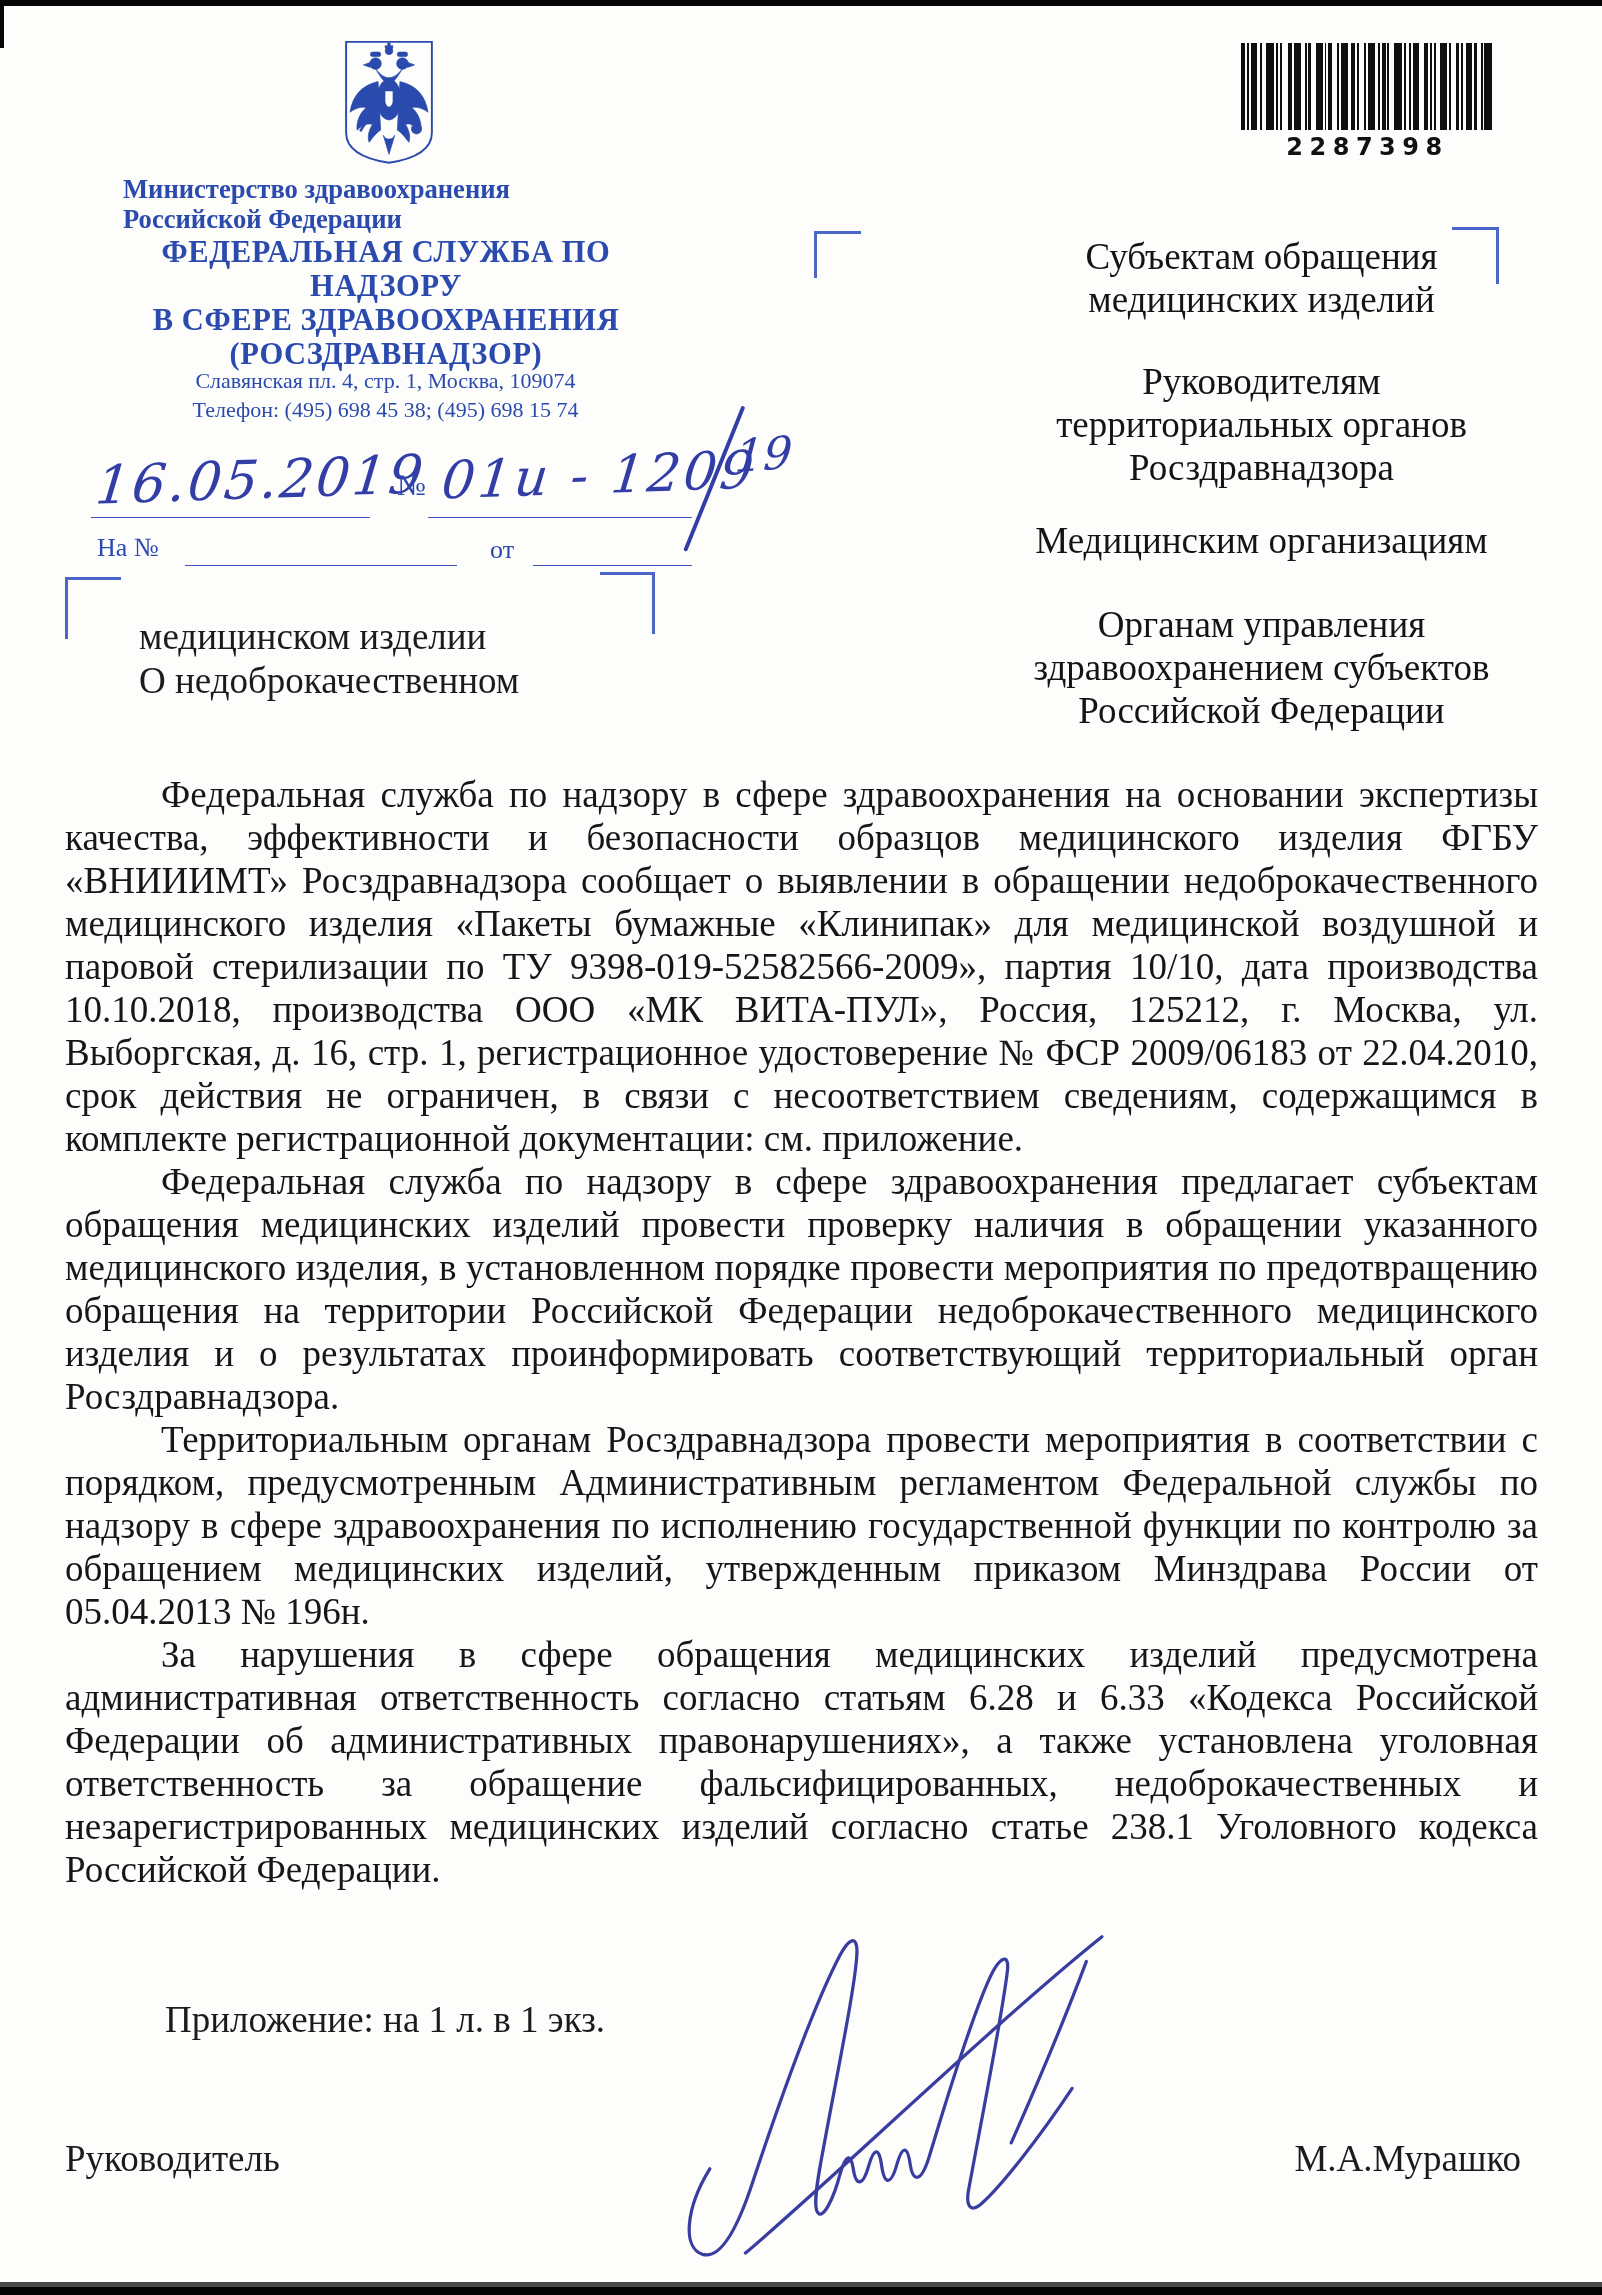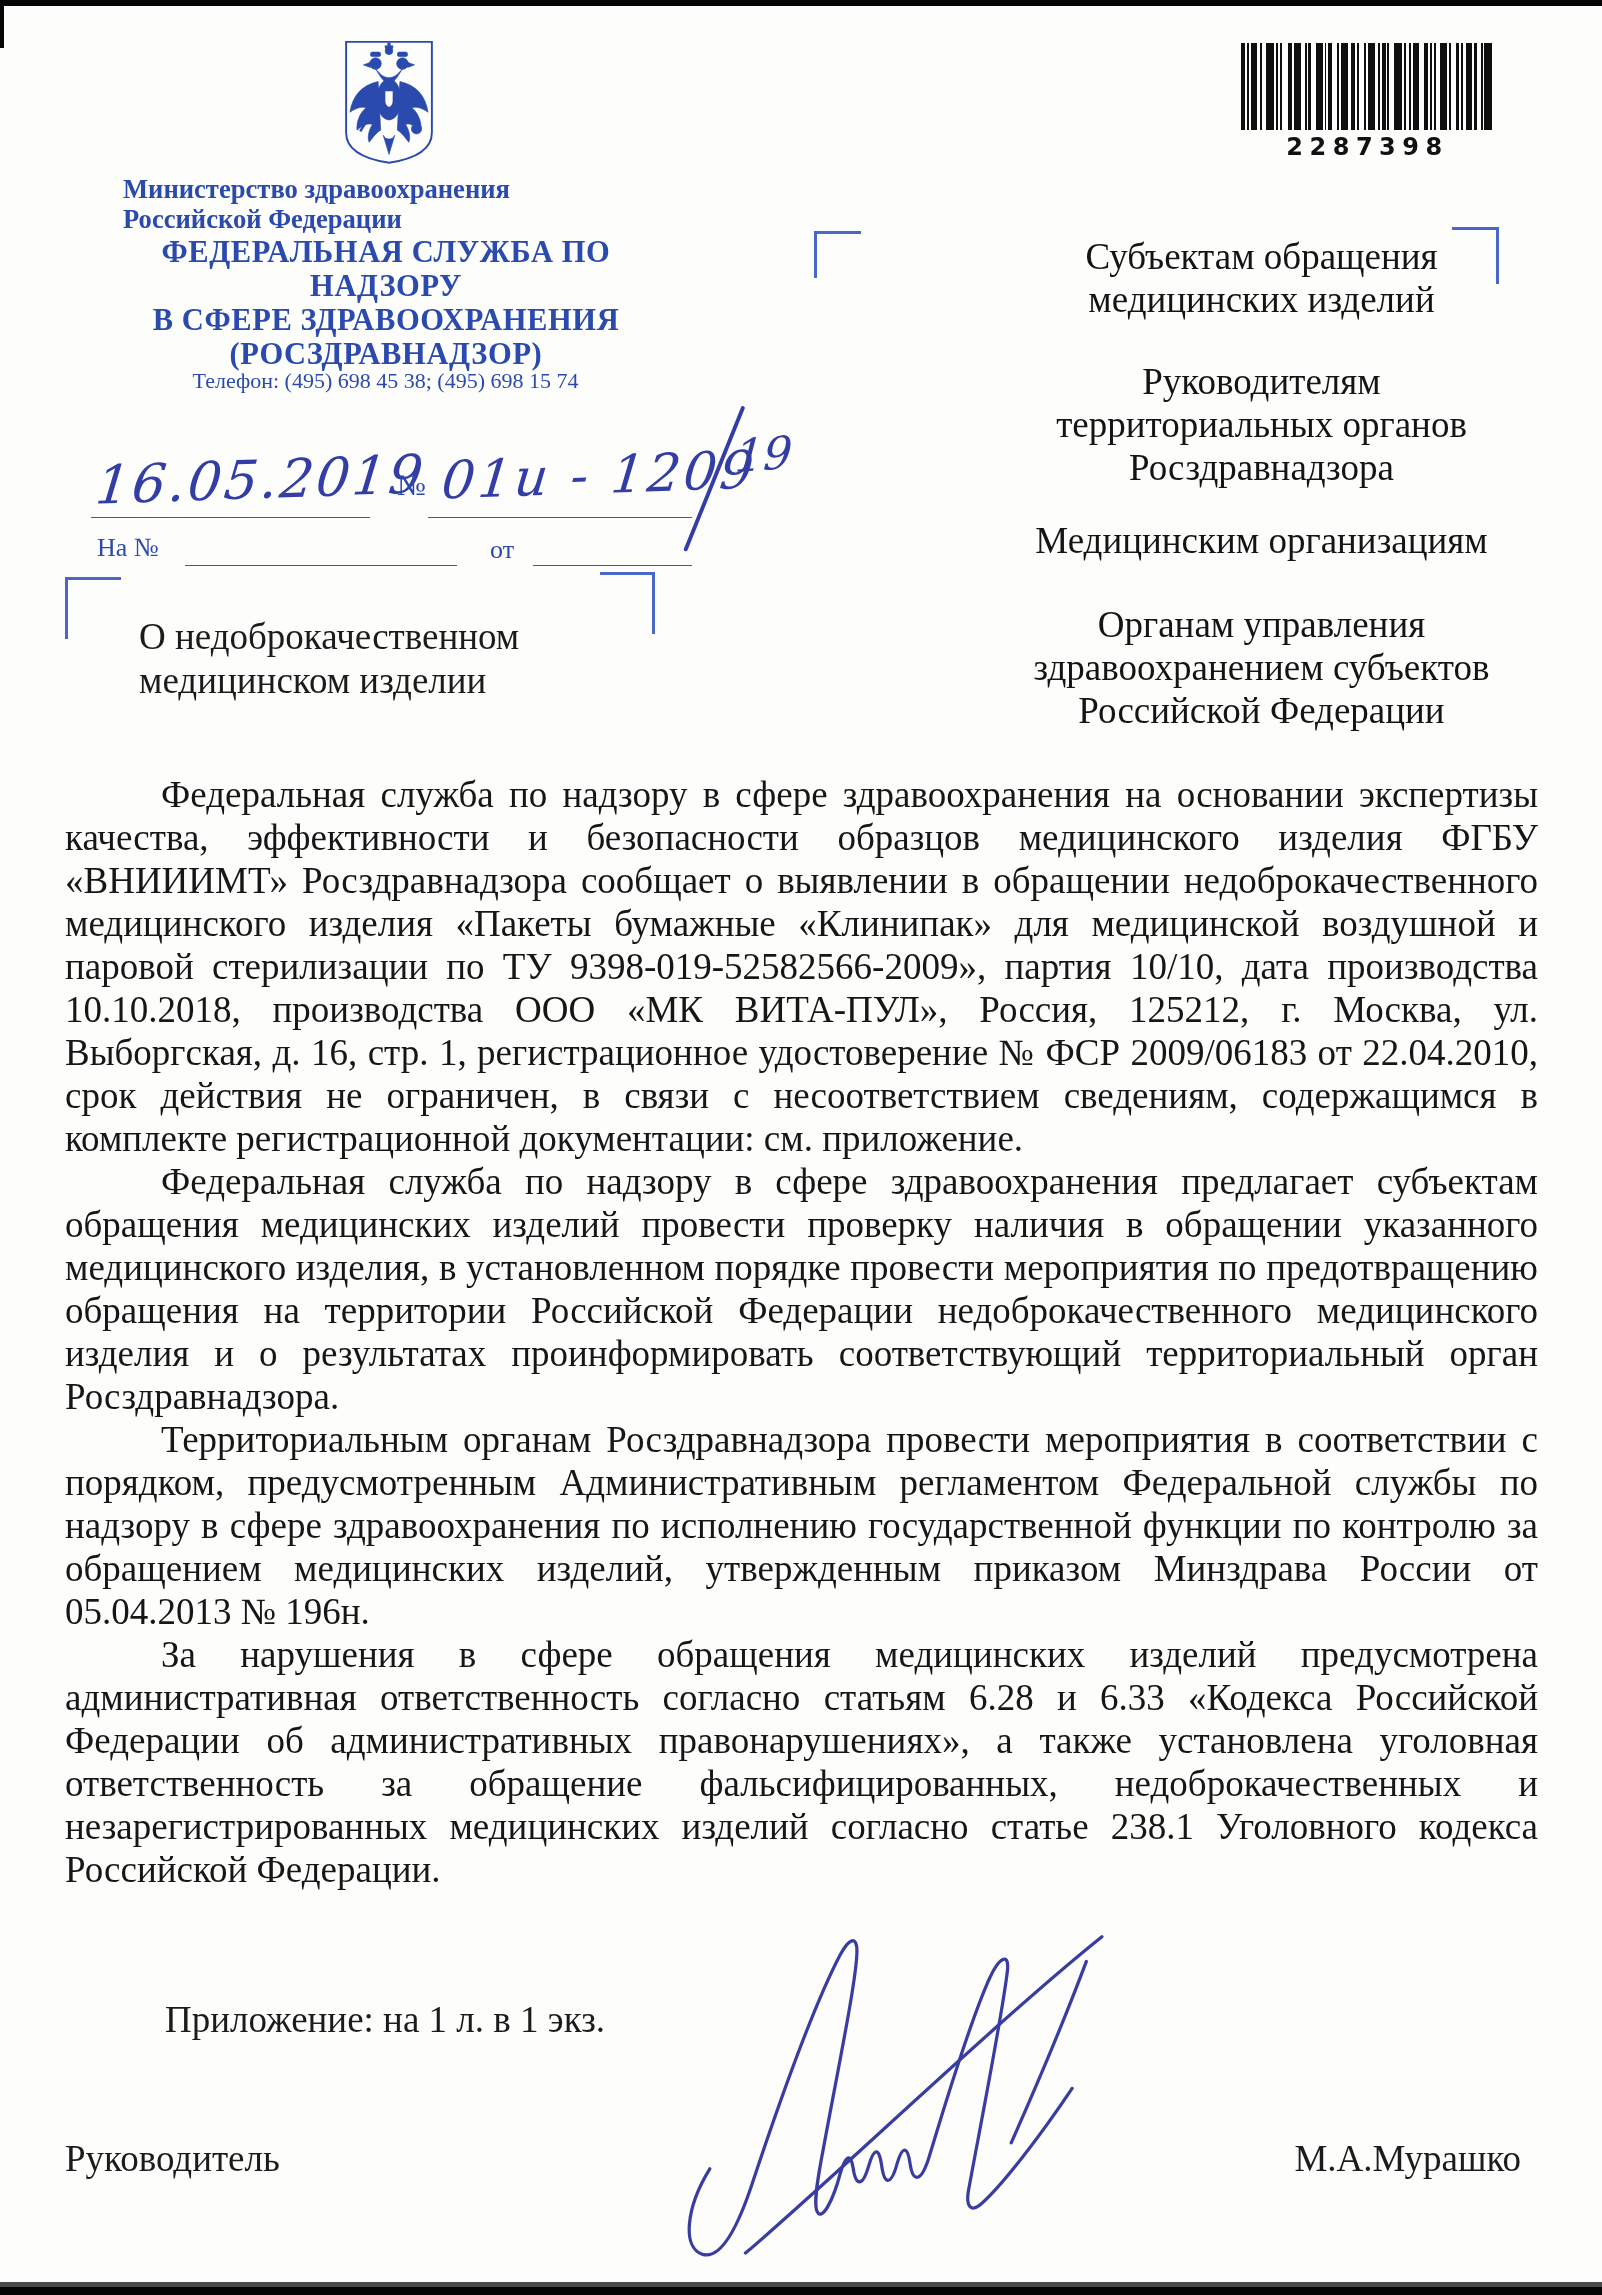--- a/index.html
+++ b/index.html
@@ -100,20 +100,21 @@
 <div class="abs ministry blue">
     <div>Министерство здравоохранения</div>
     <div>Российской Федерации</div>
   </div>
 <div class="abs service blue">
     <div>ФЕДЕРАЛЬНАЯ СЛУЖБА ПО НАДЗОРУ</div>
     <div>В СФЕРЕ ЗДРАВООХРАНЕНИЯ</div>
     <div>(РОСЗДРАВНАДЗОР)</div>
   </div>
 <div class="abs address blue">
+    <div>Славянская пл. 4, стр. 1, Москва, 109074</div>
     <div>Телефон: (495) 698 45 38; (495) 698 15 74</div>
   </div>
 
 <div class="abs barcode-wrap">
   <div class="barcode-bars" id="barcode-bars">
       <div class="bar" style="width: 3.9px;"></div>
       <div class="gap" style="width: 1.9px;"></div>
       <div class="bar" style="width: 1.9px;"></div>
       <div class="gap" style="width: 1.9px;"></div>
       <div class="bar" style="width: 6.5px;"></div>
@@ -206,22 +207,22 @@
 <div class="abs u-line ul-na"></div>
 <div class="abs blue na-line ot-label">от</div>
 <div class="abs u-line ul-ot"></div>
 
 <div class="abs mark" style="left:65px;top:577px;width:56px;height:2.6px;"></div>
 <div class="abs mark" style="left:65px;top:577px;width:2.6px;height:62px;"></div>
 <div class="abs mark" style="left:600px;top:572px;width:54px;height:2.6px;"></div>
 <div class="abs mark" style="left:652px;top:572px;width:2.6px;height:62px;"></div>
 
 <div class="abs subject">
+    <div>медицинском изделии</div>
     <div>О недоброкачественном</div>
-    <div>медицинском изделии</div>
   </div>
 
 <div class="abs mark" style="left:814px;top:231px;width:47px;height:2.6px;"></div>
 <div class="abs mark" style="left:814px;top:231px;width:2.6px;height:47px;"></div>
 <div class="abs mark" style="left:1452px;top:227px;width:47px;height:2.6px;"></div>
 <div class="abs mark" style="left:1496px;top:227px;width:2.6px;height:57px;"></div>
 
 <div class="abs recip r1">
     <div>Субъектам обращения</div>
     <div>медицинских изделий</div>

